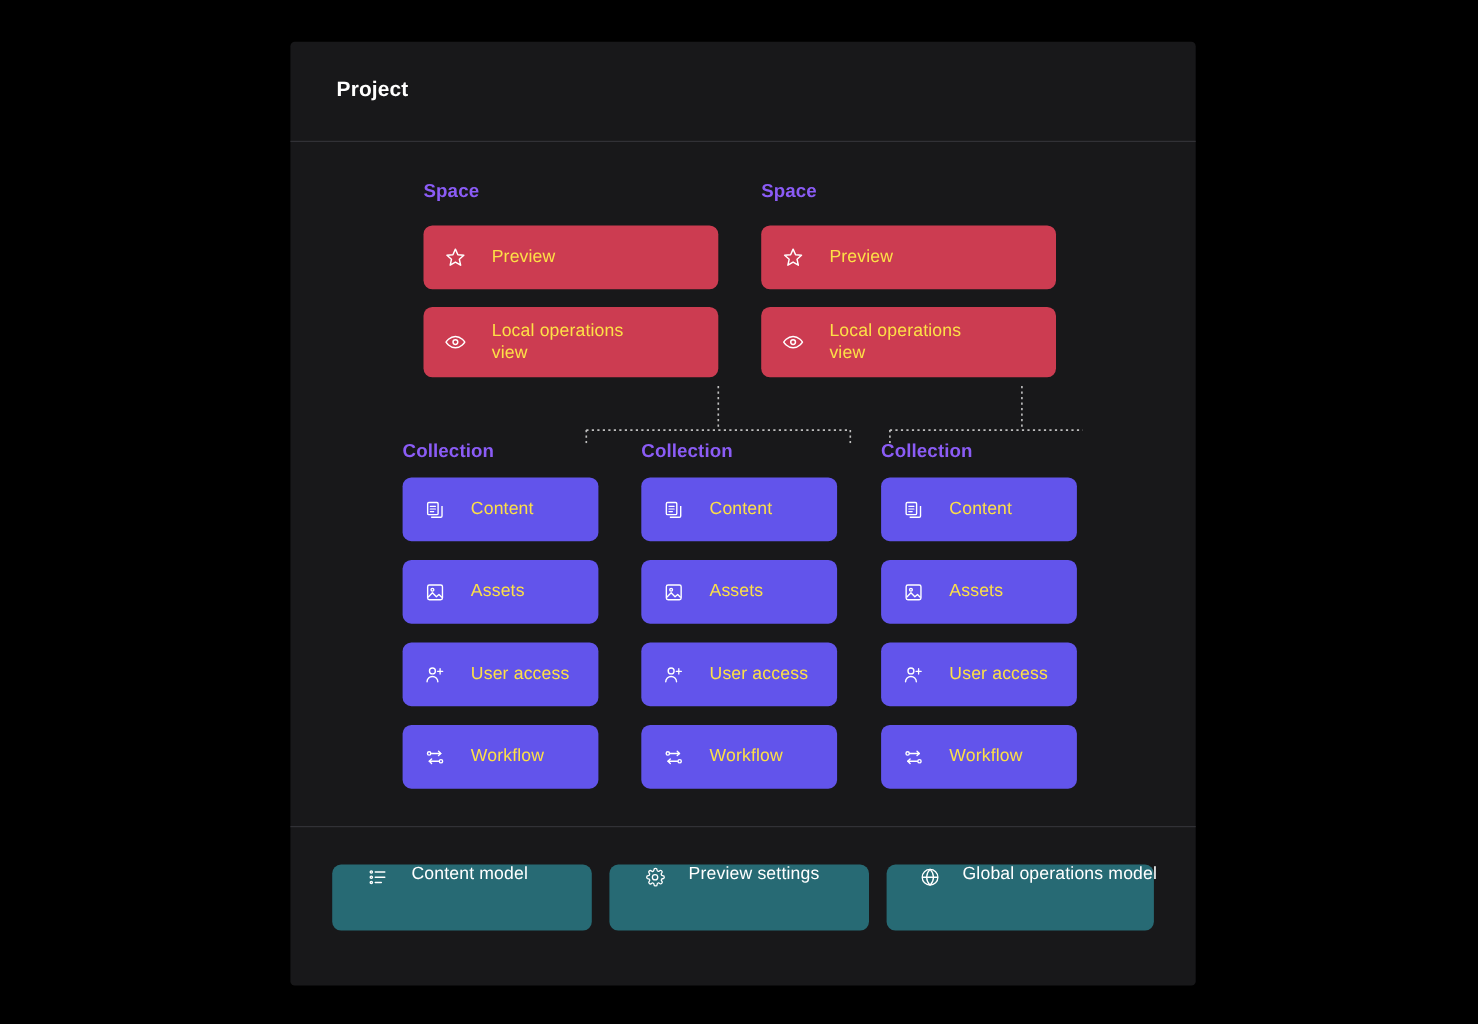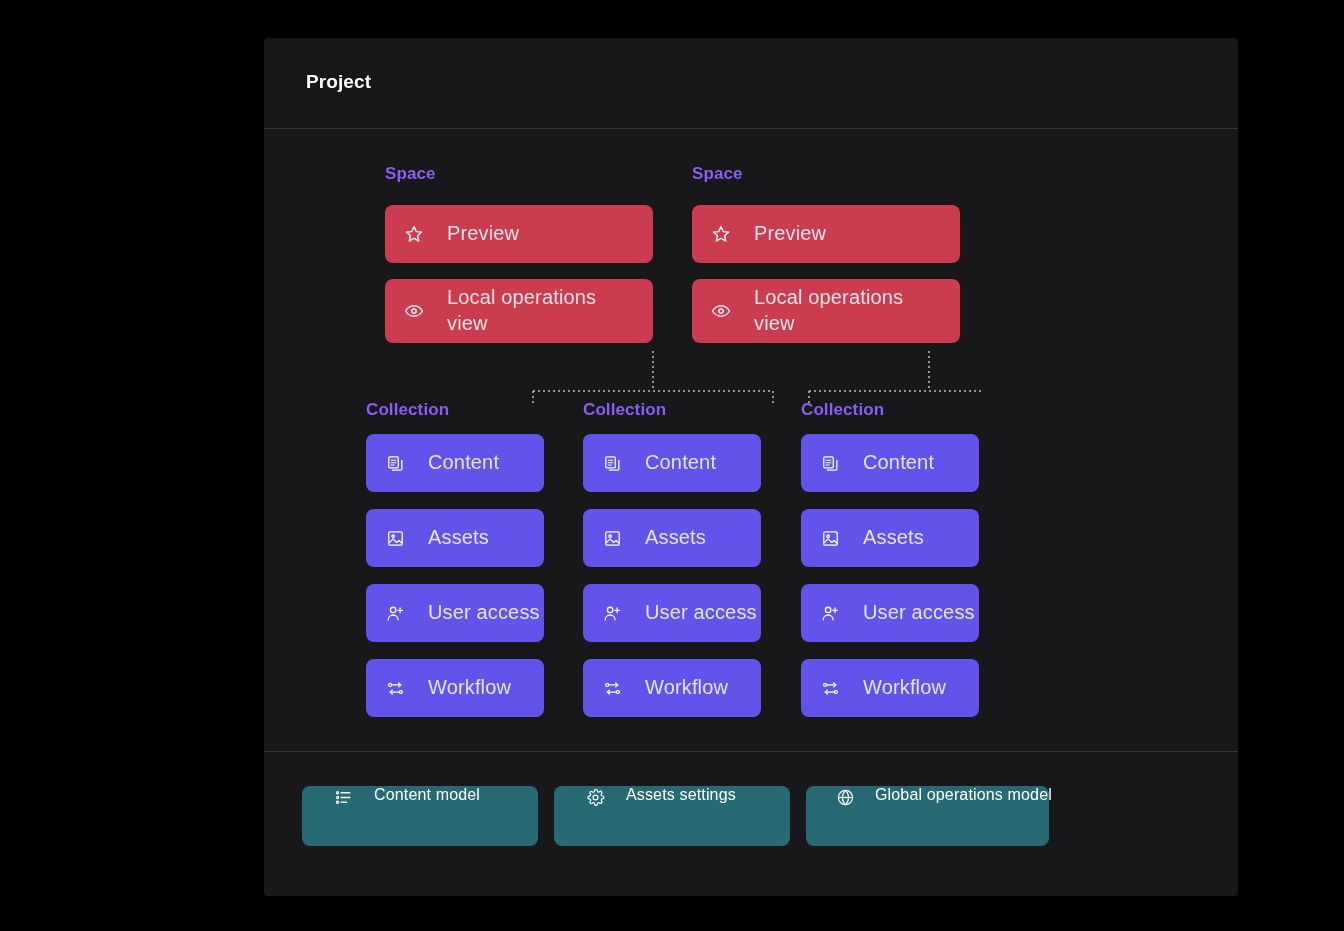--- a/index.html
+++ b/index.html
@@ -7,21 +7,21 @@
     width: 1344px; height: 931px;
     background: #000000;
     font-family: "Liberation Sans", sans-serif;
     overflow: hidden;
   }
   .stage { position: relative; width: 1344px; height: 931px; }
 
   .card {
     position: absolute;
     left: 264px; top: 38px;
-    width: 974px; height: 858px;
+    width: 823px; height: 858px;
     background: #18181a;
     border-radius: 4px;
   }
 
   
   .card-header {
     position: absolute;
     left: 0; top: 0; width: 100%; height: 90px;
   }
   .card-title {
@@ -62,22 +62,22 @@
   }
   .tile .ico {
     flex: 0 0 auto;
     width: 22px; height: 22px;
     display: flex; align-items: center; justify-content: center;
     color: #ffffff;
   }
   .tile .ico svg { display: block; }
   .tile .lbl {
     margin-left: 22px;
-    font-size: 20px;
-    color: #e5e5e5;
+    font-size: 16px;
+    color: #fde047;
     line-height: 1.28;
     letter-spacing: 0.15px;
   }
   .tile.red   { background: #cc3c51; }
   .tile.purple{ background: #6254eb; }
 
   
   .conn { position: absolute; pointer-events: none; }
 
   
@@ -332,21 +332,21 @@
       <span class="lbl">Content model</span>
     </div>
 
     <div class="footer-btn" style="left:290px; top:748px; width:236px;">
       <span class="ico">
         <svg width="19" height="19" viewBox="0 0 24 24" fill="none" stroke="currentColor" stroke-width="1.5" stroke-linejoin="round">
           <circle cx="12" cy="12" r="3.1"></circle>
           <path d="M19.3 14.6a1.5 1.5 0 0 0 .3 1.7l.1.1a1.8 1.8 0 1 1-2.6 2.6l-.1-.1a1.5 1.5 0 0 0-1.7-.3 1.5 1.5 0 0 0-.9 1.4v.2a1.8 1.8 0 0 1-3.6 0v-.1a1.5 1.5 0 0 0-1-1.4 1.5 1.5 0 0 0-1.7.3l-.1.1a1.8 1.8 0 1 1-2.6-2.6l.1-.1a1.5 1.5 0 0 0 .3-1.7 1.5 1.5 0 0 0-1.4-.9h-.2a1.8 1.8 0 0 1 0-3.6h.1a1.5 1.5 0 0 0 1.4-1 1.5 1.5 0 0 0-.3-1.7l-.1-.1a1.8 1.8 0 1 1 2.6-2.6l.1.1a1.5 1.5 0 0 0 1.7.3h.1a1.5 1.5 0 0 0 .9-1.4v-.2a1.8 1.8 0 0 1 3.6 0v.1a1.5 1.5 0 0 0 .9 1.4 1.5 1.5 0 0 0 1.7-.3l.1-.1a1.8 1.8 0 1 1 2.6 2.6l-.1.1a1.5 1.5 0 0 0-.3 1.7v.1a1.5 1.5 0 0 0 1.4.9h.2a1.8 1.8 0 0 1 0 3.6h-.1a1.5 1.5 0 0 0-1.4.9z"></path>
         </svg>
       </span>
-      <span class="lbl">Assets settings</span>
+      <span class="lbl">Preview settings</span>
     </div>
 
     <div class="footer-btn" style="left:542px; top:748px; width:243px;">
       <span class="ico">
         <svg width="19" height="19" viewBox="0 0 24 24" fill="none" stroke="currentColor" stroke-width="1.5">
           <circle cx="12" cy="12" r="9"></circle>
           <path d="M3 12h18"></path>
           <path d="M12 3c2.6 2.6 3.9 5.7 3.9 9s-1.3 6.4-3.9 9c-2.6-2.6-3.9-5.7-3.9-9S9.4 5.6 12 3z"></path>
         </svg>
       </span>

